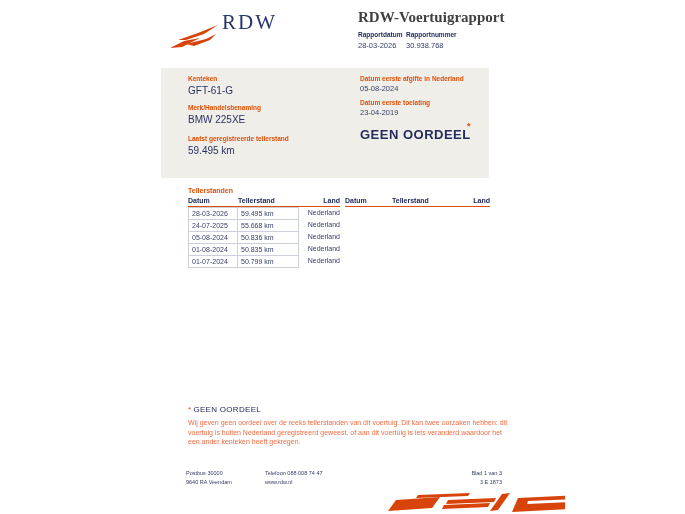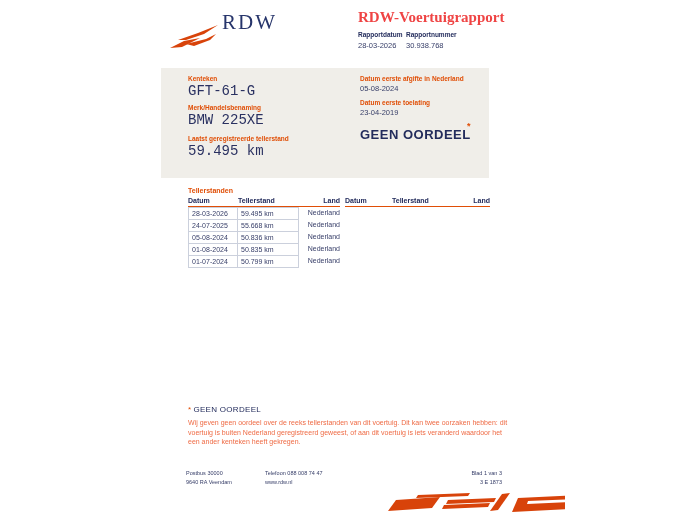--- a/index.html
+++ b/index.html
@@ -4,33 +4,33 @@
 <style>
   html,body{margin:0;padding:0;background:#ffffff;}
   .page{position:relative;width:565px;height:514px;background:#ffffff;overflow:hidden;
         font-family:"Liberation Sans",sans-serif;}
 
   
   .logo-flag{position:absolute;left:170px;top:22px;}
   .logo-text{position:absolute;left:222px;top:10px;font-family:"Liberation Serif",serif;
              font-size:21px;letter-spacing:2px;color:#27356B;}
   .report-title{position:absolute;left:358px;top:9px;font-family:"Liberation Serif",serif;
-                font-weight:bold;font-size:15px;color:#ef4444;}
+                font-weight:bold;font-size:15px;color:#404040;}
   .meta{position:absolute;top:31px;}
   .meta-date{left:358px;}
   .meta-number{left:406px;}
   .meta-label{font-size:6.5px;font-weight:bold;color:#232C5C;}
   .meta-value{margin-top:3px;font-size:7.5px;color:#39406A;}
 
   
   .vehicle-box{position:absolute;left:161px;top:68px;width:328px;height:110px;background:#F0EEE9;}
   .box-col-left{position:absolute;left:27px;top:7px;}
   .box-col-right{position:absolute;left:199px;top:7px;}
   .box-label{font-size:6.5px;font-weight:bold;color:#E04E06;margin-bottom:2px;}
-  .serif-value{font-family:Liberation Mono, monospace;font-size:14px;
+  .serif-value{font-family:Liberation Sans, sans-serif;font-size:10px;
                color:#2A3161;line-height:14px;}
   .sans-value{font-size:7.5px;color:#39406A;}
   .gap6{height:6px;} .gap8{height:8px;}
   .verdict{margin-top:10px;font-size:13px;font-weight:bold;letter-spacing:0.5px;color:#232C5C;}
   .verdict-mark{position:absolute;left:306px;top:53px;font-size:9px;font-weight:bold;color:#E04E06;}
 
   
   .table-title{position:absolute;left:188px;top:187px;font-size:7px;font-weight:bold;color:#E04E06;}
   .tbl{position:absolute;top:197px;}
   .tbl-1{left:188px;width:152px;}

